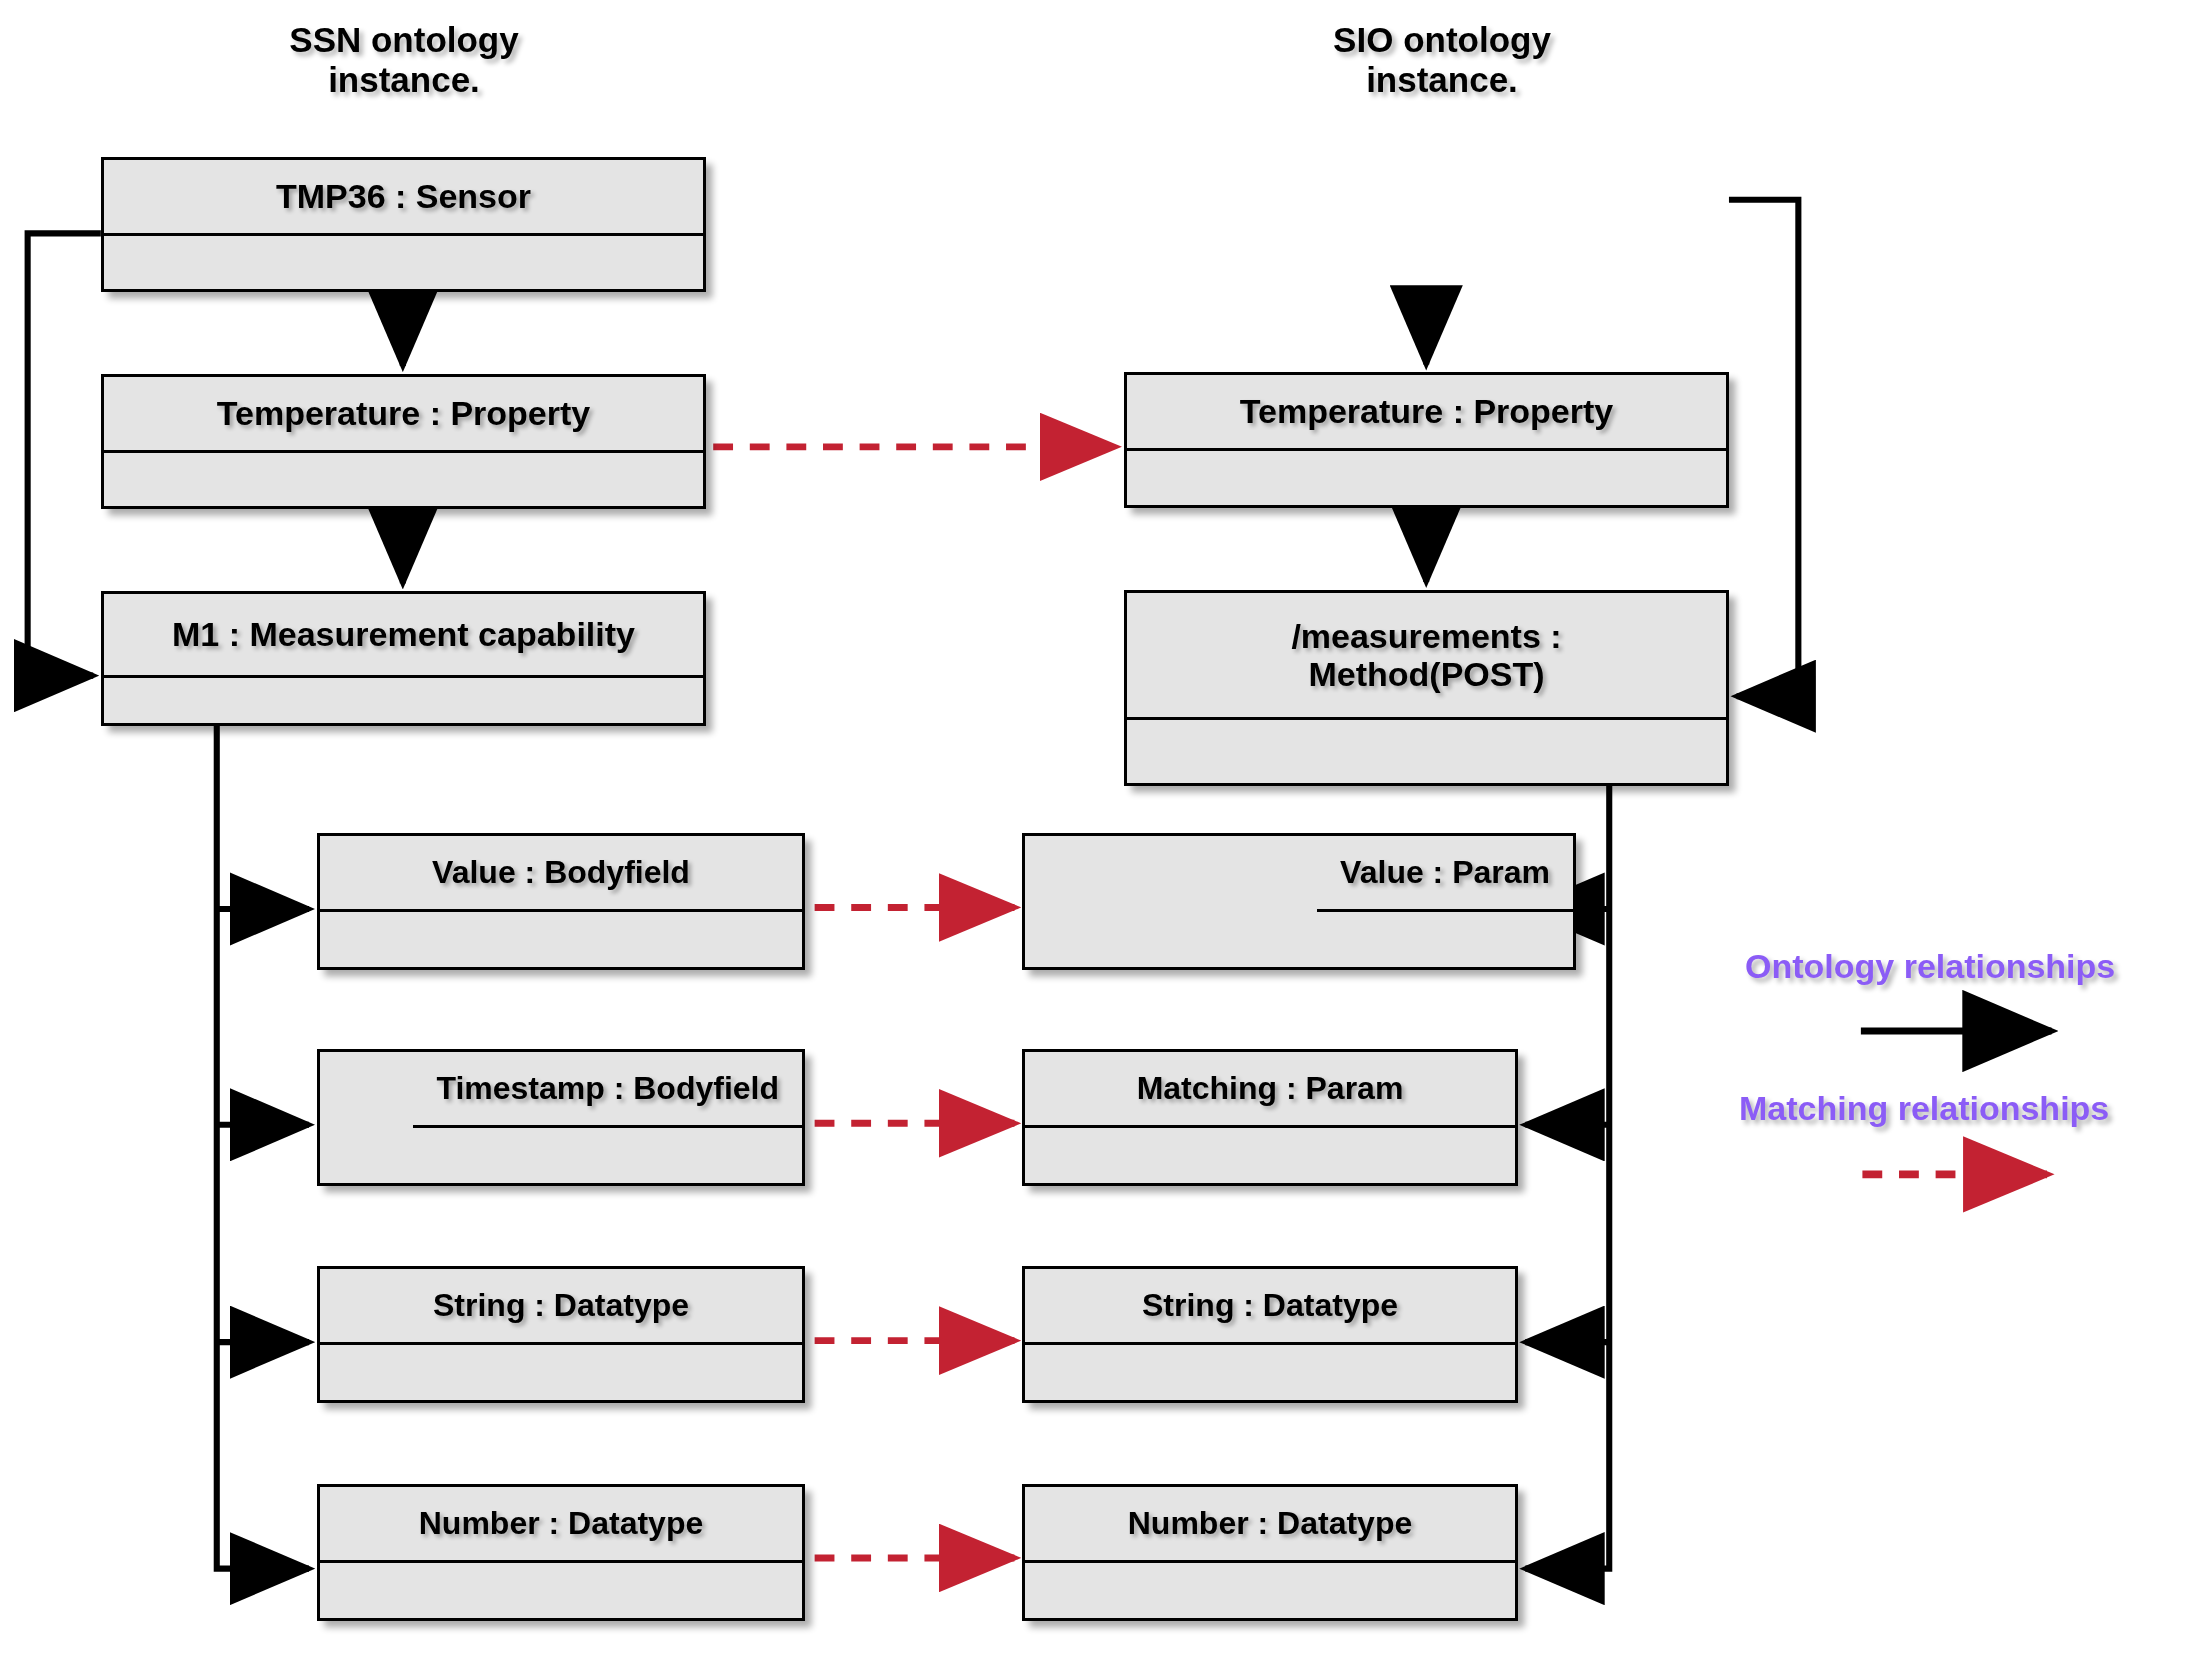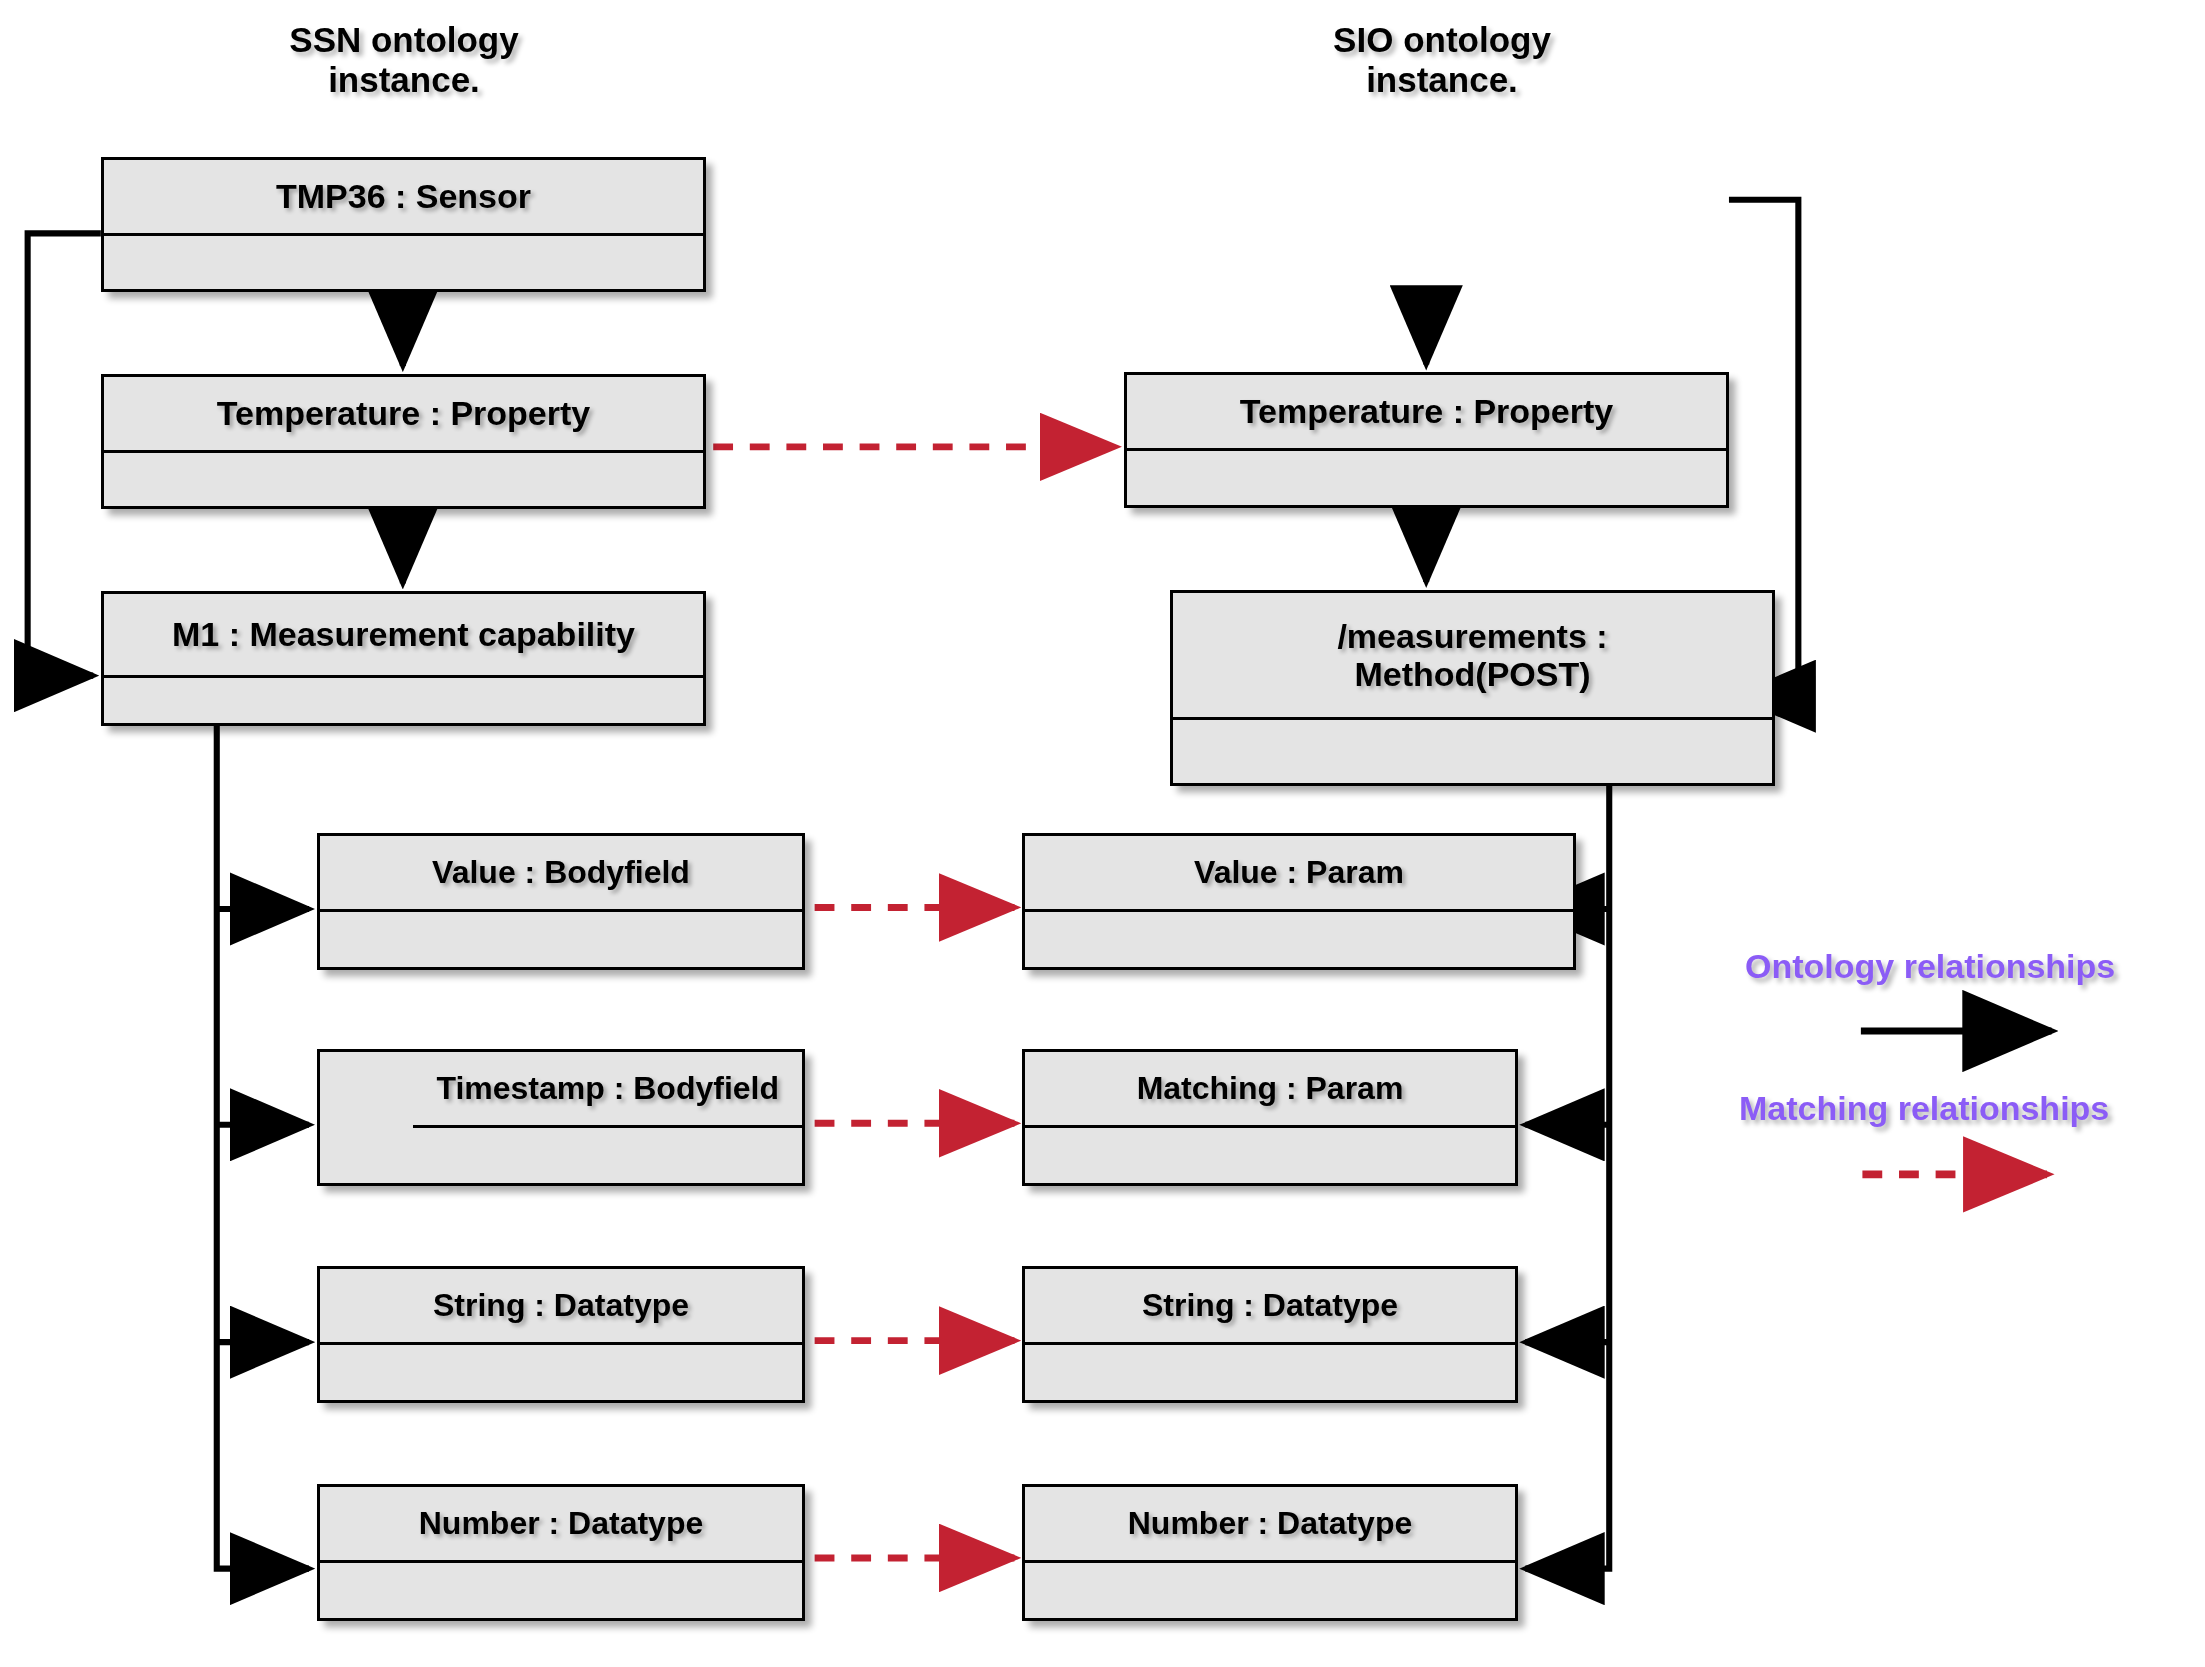--- a/index.html
+++ b/index.html
@@ -148,27 +148,27 @@
     <div class="title" style="height:76px;font-size:32px;">Number : Datatype</div>
     <div class="body"></div>
   </div>
 
 
   <div class="node" style="left:1124px;top:372px;width:605px;height:136px;">
     <div class="title" style="height:76px;font-size:34px;">Temperature : Property</div>
     <div class="body"></div>
   </div>
 
-  <div class="node" style="left:1124px;top:590px;width:605px;height:196px;margin-left:46px;">
+  <div class="node" style="left:1124px;top:590px;width:605px;height:196px;">
     <div class="title" style="height:127px;font-size:34px;">/measurements :
 Method(POST)</div>
     <div class="body"></div>
   </div>
 
-  <div class="node" style="left:1022px;top:833px;width:554px;height:137px;">
+  <div class="node" style="left:1022px;top:833px;width:554px;height:137px;align-items:flex-end;">
     <div class="title" style="height:76px;font-size:32px;">Value : Param</div>
     <div class="body"></div>
   </div>
 
   <div class="node" style="left:1022px;top:1049px;width:496px;height:137px;">
     <div class="title" style="height:76px;font-size:32px;">Matching : Param</div>
     <div class="body"></div>
   </div>
 
   <div class="node" style="left:1022px;top:1266px;width:496px;height:137px;">

